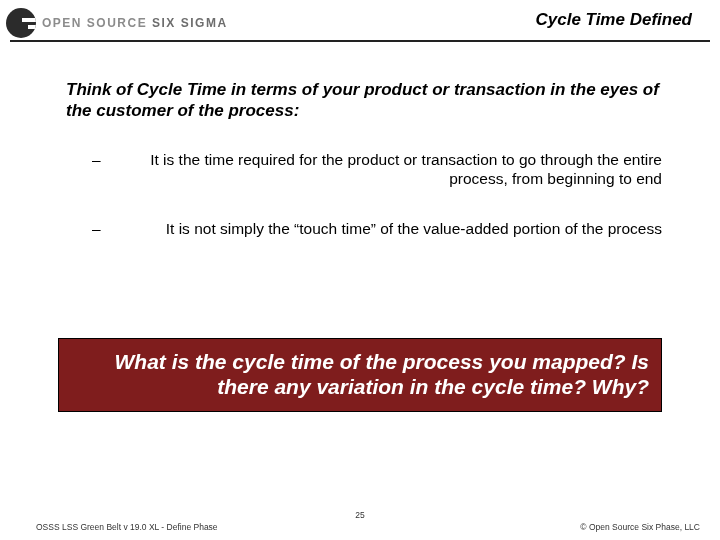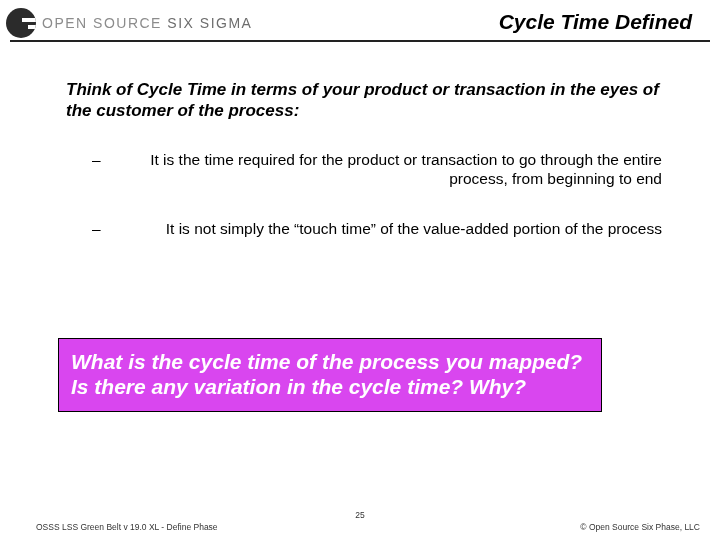--- a/index.html
+++ b/index.html
@@ -5,34 +5,34 @@
   * { box-sizing: border-box; margin: 0; padding: 0; }
   html, body { width: 720px; height: 540px; font-family: Arial, Helvetica, sans-serif; background: #fff; color: #000; }
   .slide { position: relative; width: 720px; height: 540px; }
 
   
   .header { position: absolute; top: 6px; left: 0; right: 0; height: 36px; }
   .logo { position: absolute; left: 6px; top: 2px; display: flex; align-items: center; gap: 6px; }
   .logo-mark { width: 30px; height: 30px; background: #2b2b2b; border-radius: 50%; position: relative; overflow: hidden; }
   .logo-mark::before { content: ""; position: absolute; right: -6px; top: 10px; width: 20px; height: 4px; background: #fff; }
   .logo-mark::after { content: ""; position: absolute; right: -6px; top: 17px; width: 14px; height: 4px; background: #fff; }
-  .logo-text { font-size: 14px; letter-spacing: 1.5px; color: #8c8c8c; font-weight: 400; }
+  .logo-text { font-size: 12px; letter-spacing: 1.5px; color: #8c8c8c; font-weight: 700; }
   .logo-text .bold { color: #6d6d6d; }
-  .title { position: absolute; right: 28px; top: 4px; font-size: 21px; font-style: italic; font-weight: 700; }
+  .title { position: absolute; right: 28px; top: 4px; font-size: 17px; font-style: italic; font-weight: 700; }
   .title-rule { position: absolute; left: 10px; right: 10px; top: 34px; height: 2px; background: #222; }
 
   
   .intro { position: absolute; left: 66px; top: 80px; width: 600px; font-size: 17px; font-weight: 700; line-height: 1.22; font-style: italic; }
   .bullets { position: absolute; left: 92px; top: 150px; width: 570px; font-size: 15.5px; line-height: 1.25; }
   .bullet { display: flex; margin-bottom: 30px; }
   .bullet .dash { width: 24px; flex: 0 0 24px; }
   .bullet .txt { flex: 1; text-align: right; }
 
   
-  .callout { position: absolute; left: 58px; top: 338px; width: 544px; background: #d946ef; border: 1px solid #000; color: #fff; padding: 10px 12px 12px; text-align: left; font-size: 21px; font-style: italic; font-weight: 700; line-height: 1.2; }
+  .callout { position: absolute; left: 58px; top: 338px; width: 604px; background: #7f1d1d; border: 1px solid #000; color: #fff; padding: 10px 12px 12px; text-align: right; font-size: 21px; font-style: italic; font-weight: 700; line-height: 1.2; }
 
   
   .footer { position: absolute; left: 0; right: 0; bottom: 8px; font-size: 8.5px; color: #333; }
   .foot-left { position: absolute; left: 36px; bottom: 0; }
   .foot-center { position: absolute; left: 0; right: 0; bottom: 12px; text-align: center; }
   .foot-right { position: absolute; right: 20px; bottom: 0; }
 </style>
 </head>
 <body>
 

